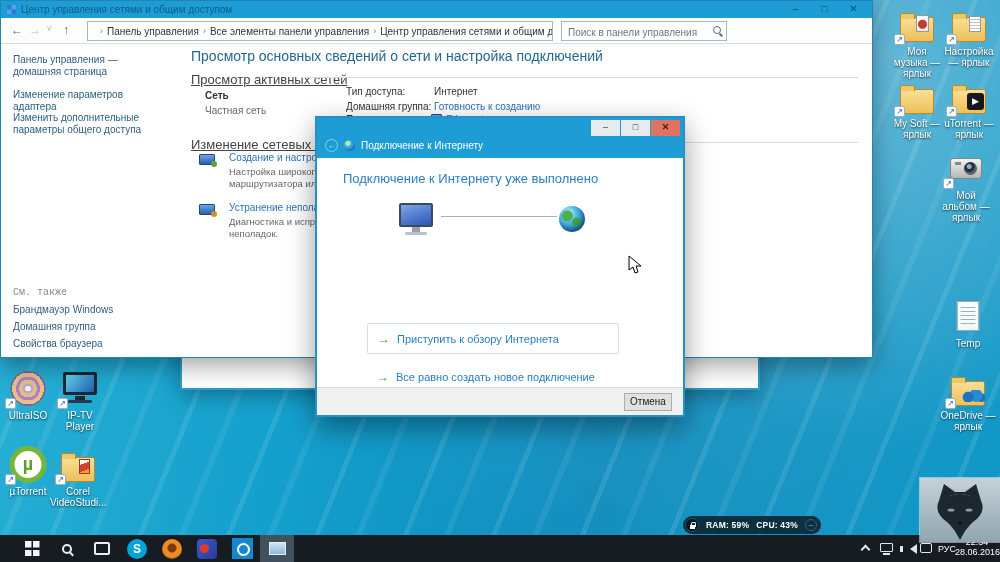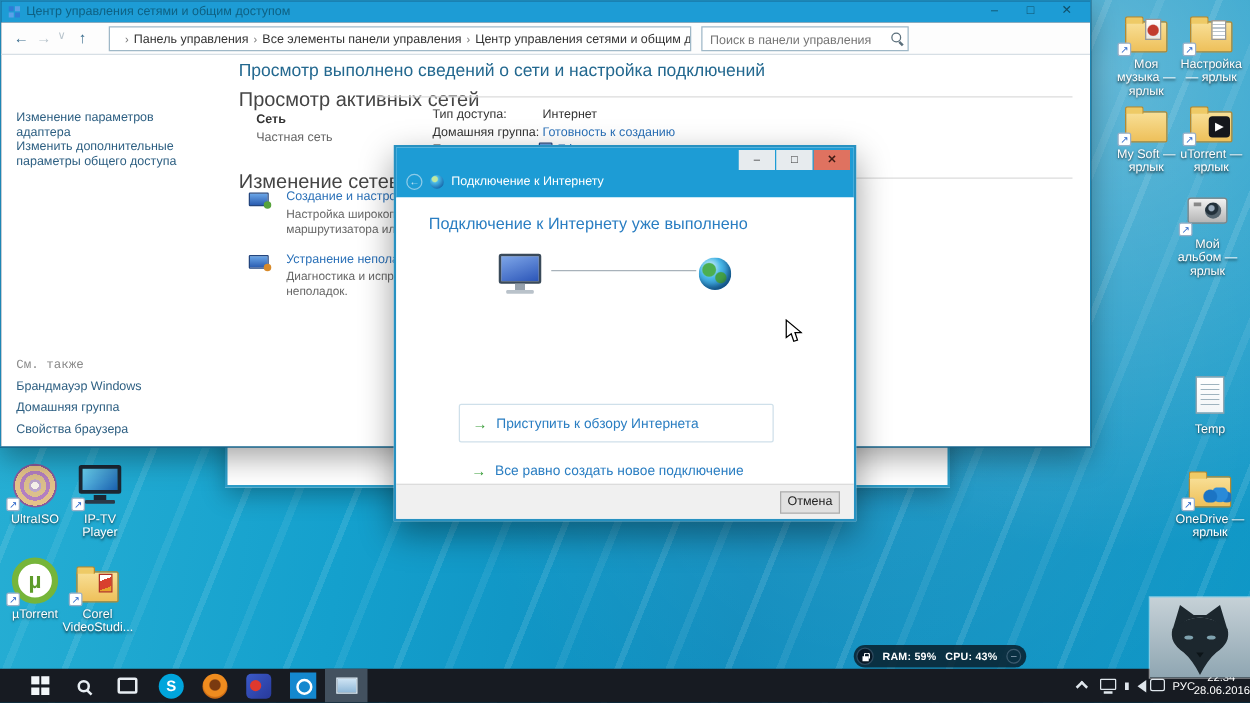--- a/index.html
+++ b/index.html
@@ -99,21 +99,21 @@
         padding:0 20px 0 6px; font-family:"Liberation Sans", sans-serif; background:transparent; }
   .mag { position:absolute; right:5px; top:4px; width:8px; height:8px; border:1.5px solid #5a6e7a;
         border-radius:50%; }
   .mag::after { content:""; position:absolute; right:-3px; bottom:-2px; width:4px; height:1.5px;
         background:#5a6e7a; transform:rotate(45deg); }
 
   .cp-body { position:absolute; left:0; top:43px; right:0; bottom:0; background:#fff; overflow:hidden; }
   .side-link { position:absolute; left:12px; width:140px; font-size:10px; line-height:12px; color:#2d5f82; }
   .side-muted { color:#8a8a8a; }
   .pg-title { position:absolute; left:190px; top:4px; font-size:14px; color:#23688f; }
-  .sec-lbl { position:absolute; font-size:16px; color:#444; }
+  .sec-lbl { position:absolute; font-size:13px; color:#444;text-decoration:underline; }
   .hrule { position:absolute; border-top:1px solid #dcdcdc; }
   .b { font-weight:bold; }
   .txt { position:absolute; font-size:10px; color:#333; }
   .muted { color:#666; }
   .lnk { color:#2b71b8; }
   .clip { white-space:nowrap; overflow:hidden; }
   .mini-mon { position:absolute; width:16px; height:11px; background:linear-gradient(#6aa6e8,#2a5cb0);
         border:1px solid #23457e; border-radius:1px; }
   .mini-mon::after { content:""; position:absolute; right:-3px; bottom:-3px; width:6px; height:6px;
         border-radius:50%; }
@@ -332,28 +332,29 @@
         <span class="crumb-sep">›</span>
         <span>Центр управления сетями и общим доступом</span>
 
       </div>
       <div class="searchbox">
         <input type="text" placeholder="Поиск в панели управления" style="">
         <span class="mag"></span>
       </div>
     </div>
     <div class="cp-body">
+      <div class="side-link" style="top:10px;">Панель управления — домашняя страница</div>
       <div class="side-link" style="top:68px;">Изменить дополнительные параметры общего доступа</div>
       <div class="side-link" style="top:45px;">Изменение параметров адаптера</div>
       <div class="side-link side-muted" style="top:243px;font-family:Liberation Mono, monospace;">См. также</div>
       <div class="side-link" style="top:260px;">Брандмауэр Windows</div>
       <div class="side-link" style="top:277px;">Домашняя группа</div>
       <div class="side-link" style="top:294px;">Свойства браузера</div>
 
-      <div class="pg-title">Просмотр выполнено сведений о сети и настройка подключений</div>
+      <div class="pg-title">Просмотр основных сведений о сети и настройка подключений</div>
       <div class="sec-lbl" style="left:190px; top:28px;">Просмотр активных сетей</div>
       <div class="hrule" style="left:300px; right:14px; top:33px;"></div>
 
       <div class="txt b" style="left:204px; top:46px;">Сеть</div>
       <div class="txt muted" style="left:204px; top:61px;">Частная сеть</div>
 
       <div class="txt" style="left:345px; top:42px;">Тип доступа:</div>
       <div class="txt" style="left:433px; top:42px;">Интернет</div>
       <div class="txt" style="left:345px; top:57px;">Домашняя группа:</div>
       <div class="txt lnk" style="left:433px; top:57px;">Готовность к созданию</div>

